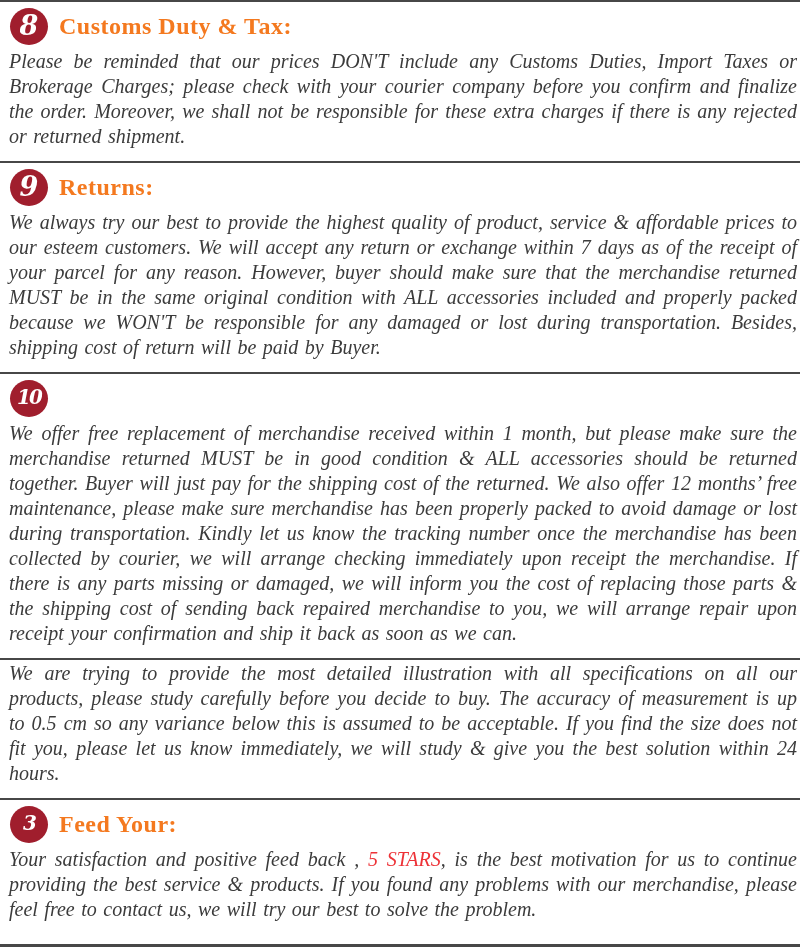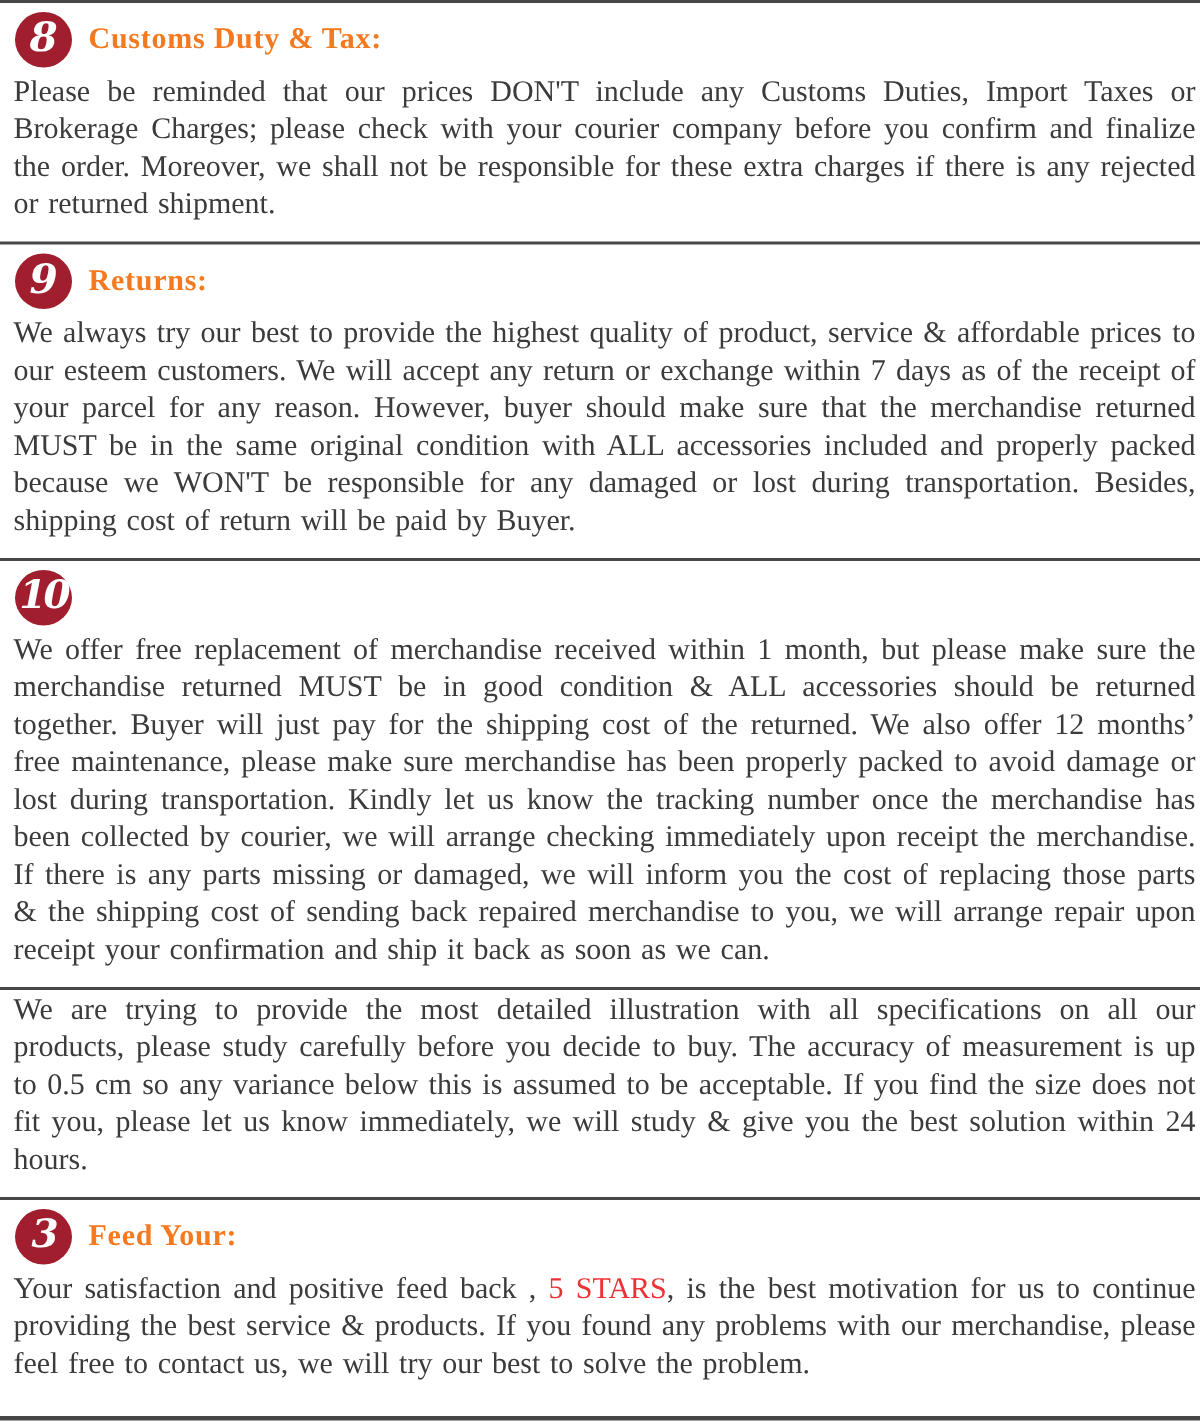--- a/index.html
+++ b/index.html
@@ -39,37 +39,38 @@
     align-items: center;
     justify-content: center;
     font-family: "DejaVu Serif", serif;
     font-style: italic;
     font-weight: bold;
     font-size: 27px;
     line-height: 1;
     padding-bottom: 2px;
     box-sizing: border-box;
   }
-  .badge.two { font-size: 26px; letter-spacing: -2px; }
+  .badge.two { font-size: 20px; letter-spacing: -2px; }
   .section-title {
     margin: 0;
     color: var(--heading, #F4791F);
-    font-size: 20px;
+    font-size: 24px;
     font-weight: bold;
     letter-spacing: 0.5px;
     font-family: "Liberation Serif", serif;
     white-space: nowrap;
   }
   .section-body {
     margin: 1px 3px 12px 9px;
     color: var(--body-text, #3B3B3B);
     font-size: 20px;
     line-height: 25px;
     text-align: justify;
     word-spacing: 1.5px;
+    font-style: italic;
   }
   .highlight {
     color: var(--highlight, #ED3237);
   }
   .bottom-divider {
     position: absolute;
     left: 0;
     bottom: 4px;
     width: 100%;
     height: 3px;

